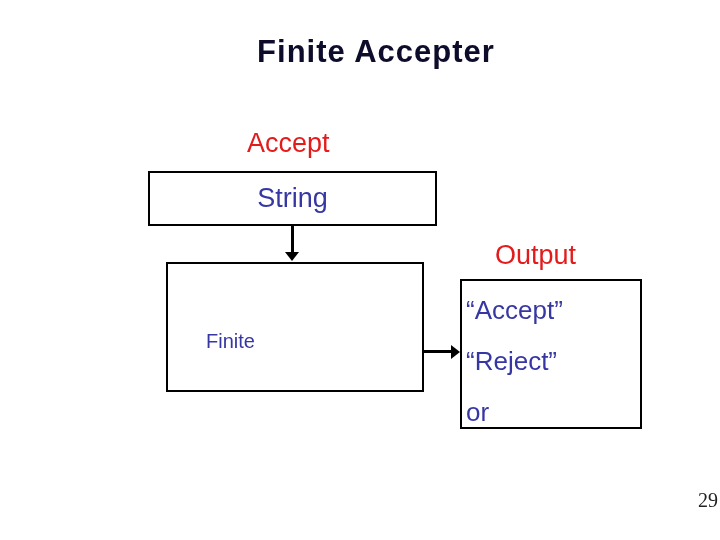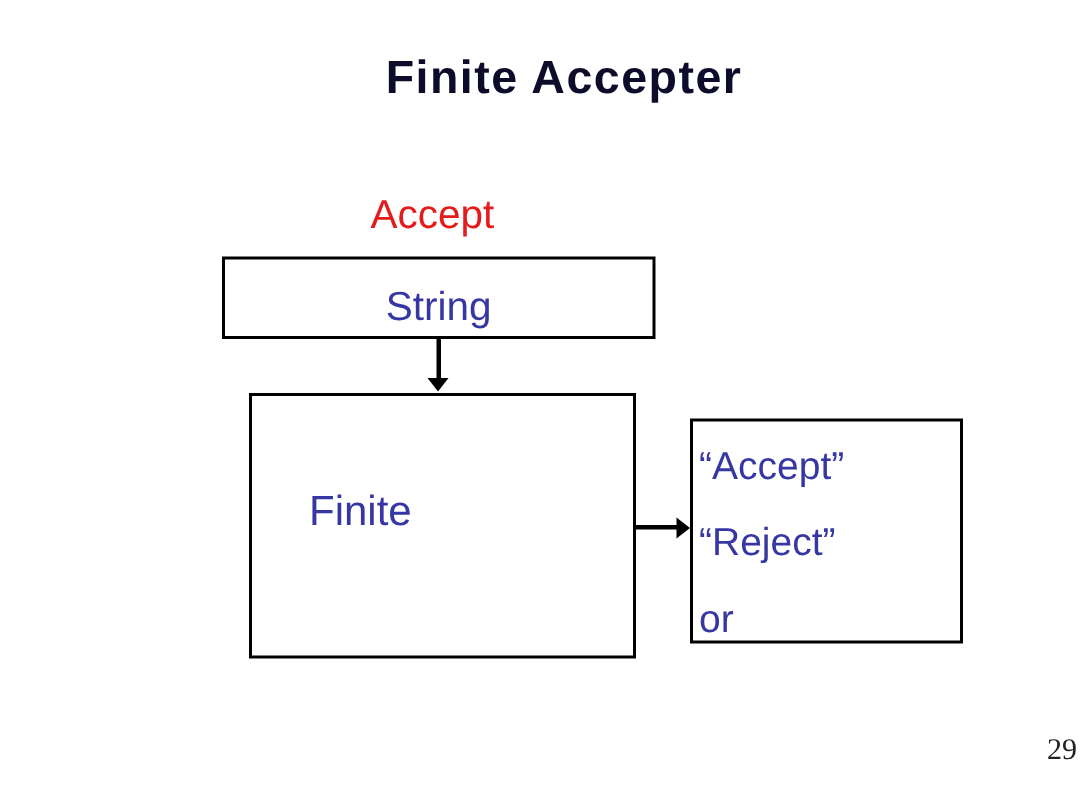--- a/index.html
+++ b/index.html
@@ -44,27 +44,27 @@
   .output-label { left: 479px; top: 224px; }
   .box {
     position: absolute;
     background: var(--background);
     border: 2px solid var(--line-black);
     color: var(--text-blue);
   }
   .string-box {
     left: 132px; top: 155px;
     width: 289px; height: 55px;
-    display: flex; align-items: flex-end; justify-content: center;
+    display: flex; align-items: center; justify-content: center;
     font-size: 27px;
   }
   .automaton-box {
     left: 150px; top: 246px;
-    width: 258px; height: 177px;
-    font-size: 28px;
+    width: 258px; height: 130px;
+    font-size: 20px;
     line-height: 46px;
     padding: 50px 0 0 34px;
   }
   .output-box {
     left: 444px; top: 263px;
     width: 182px; height: 150px;
     font-size: 26px;
     line-height: 47px;
     padding-top: 2px;
   }
@@ -120,20 +120,21 @@
   <div class="arrow-line-v"></div>
   <div class="arrow-head-down"></div>
 
   <div class="box automaton-box">
     <div>Finite</div>
   </div>
 
   <div class="arrow-line-h"></div>
   <div class="arrow-head-right"></div>
 
+  <div class="label-red output-label">Output</div>
 
   <div class="box output-box">
     <div>“Accept”</div>
     <div>“Reject”</div>
     <div>or</div>
   </div>
 
   <div class="page-number">29</div>
 
 </div>

